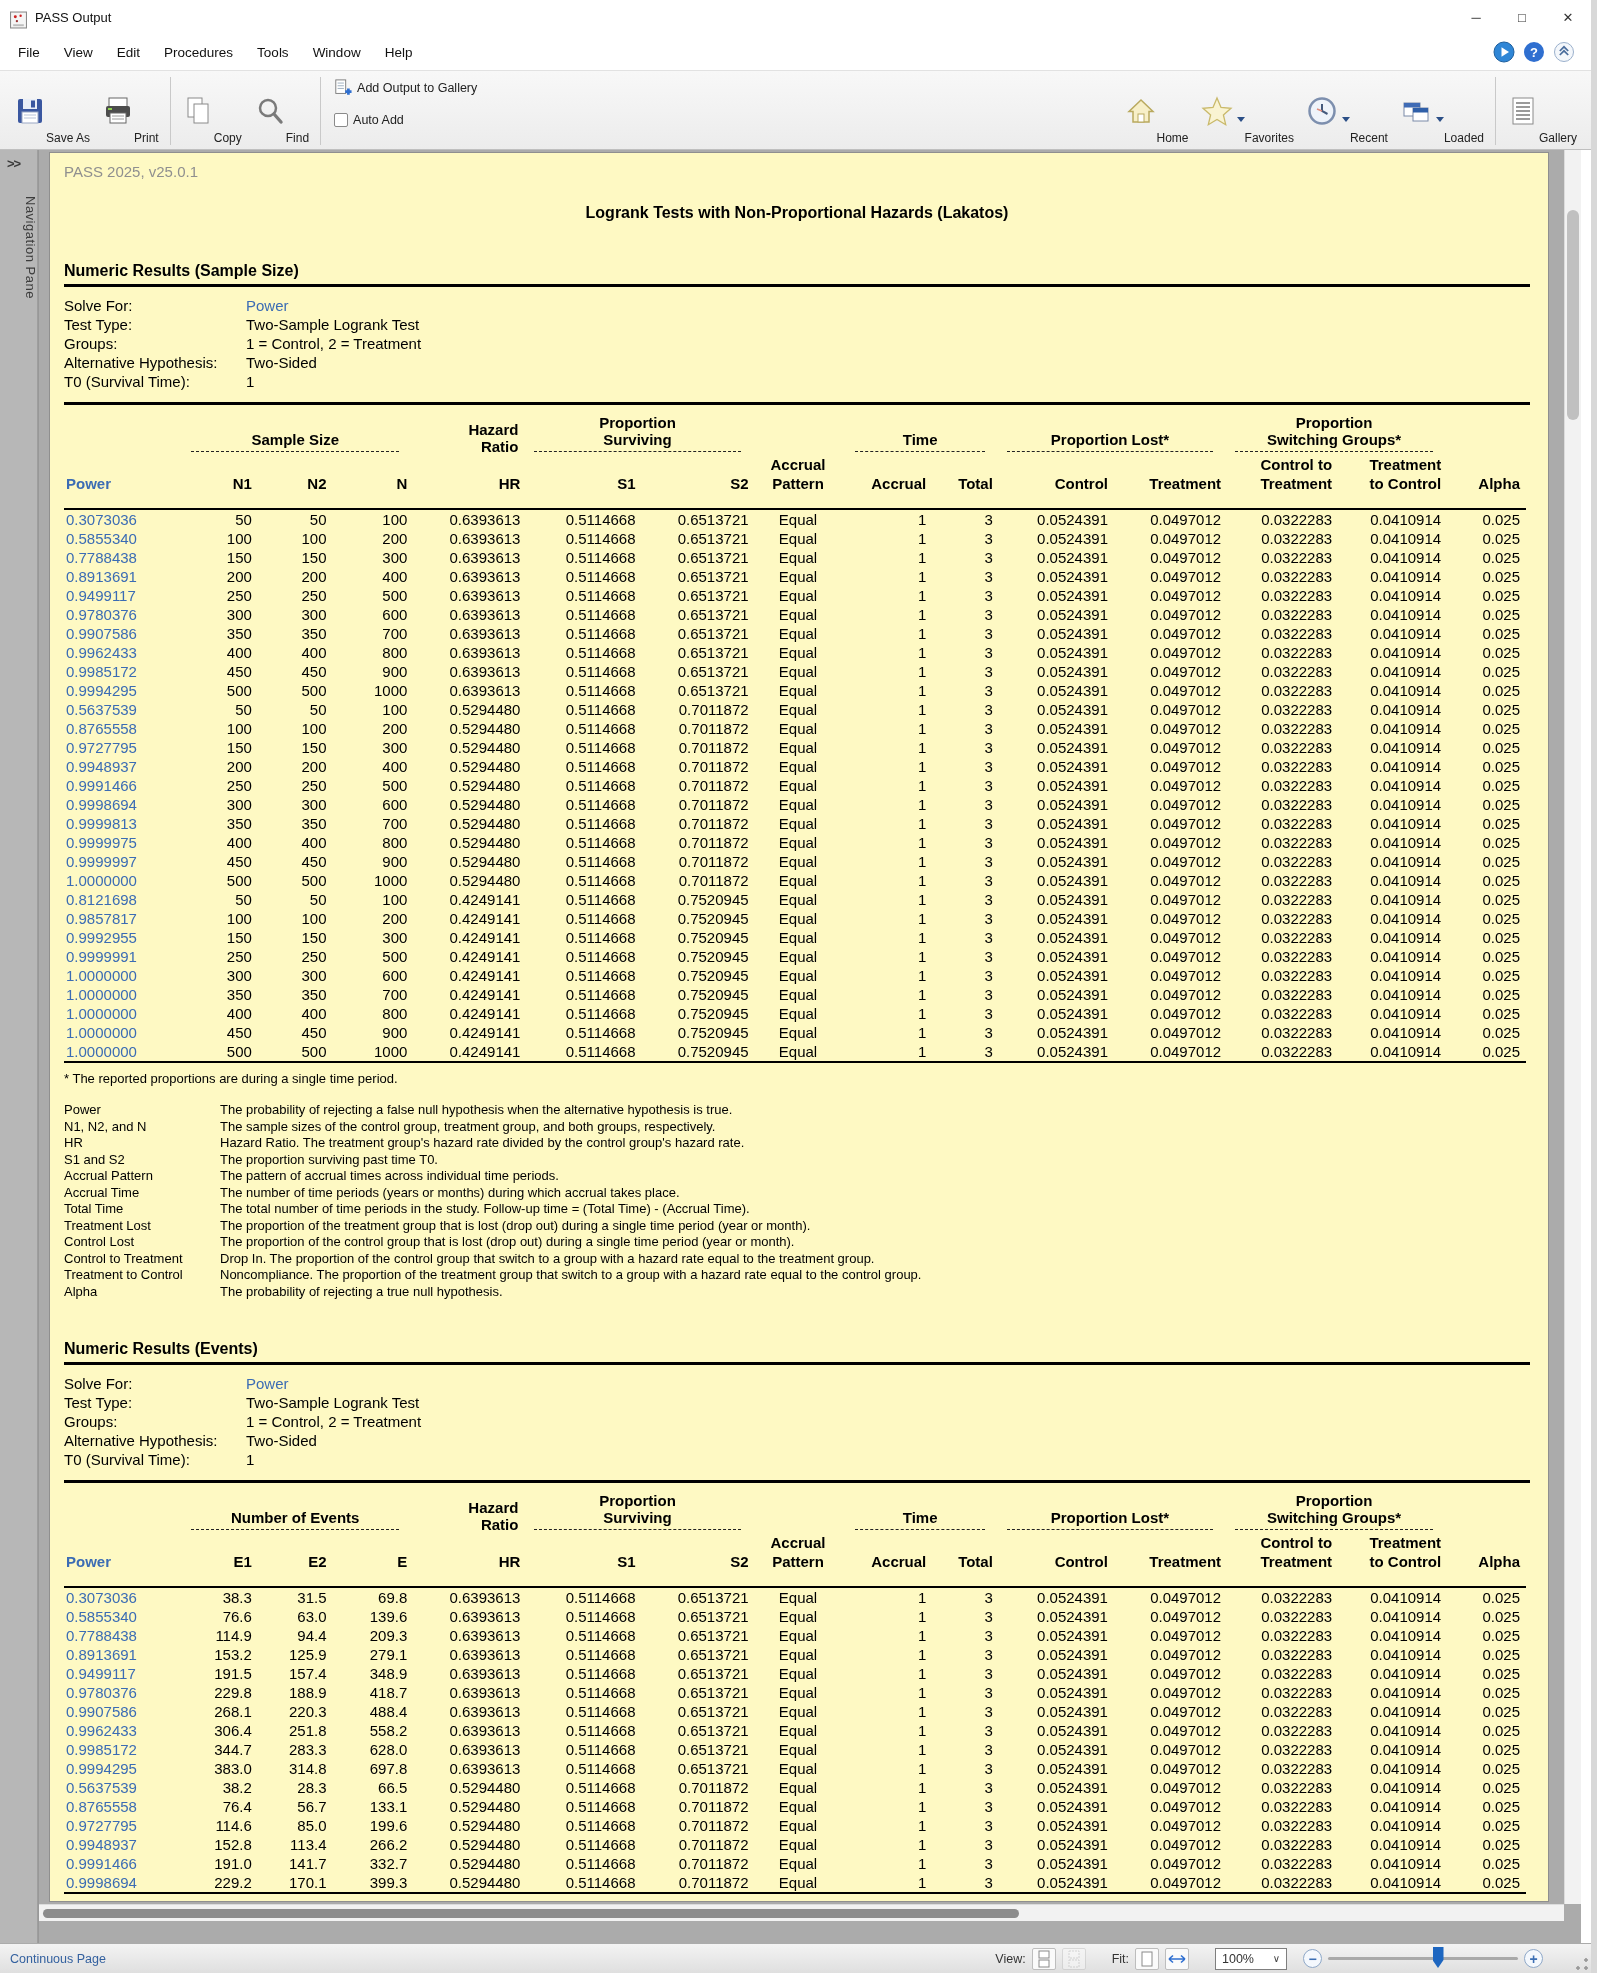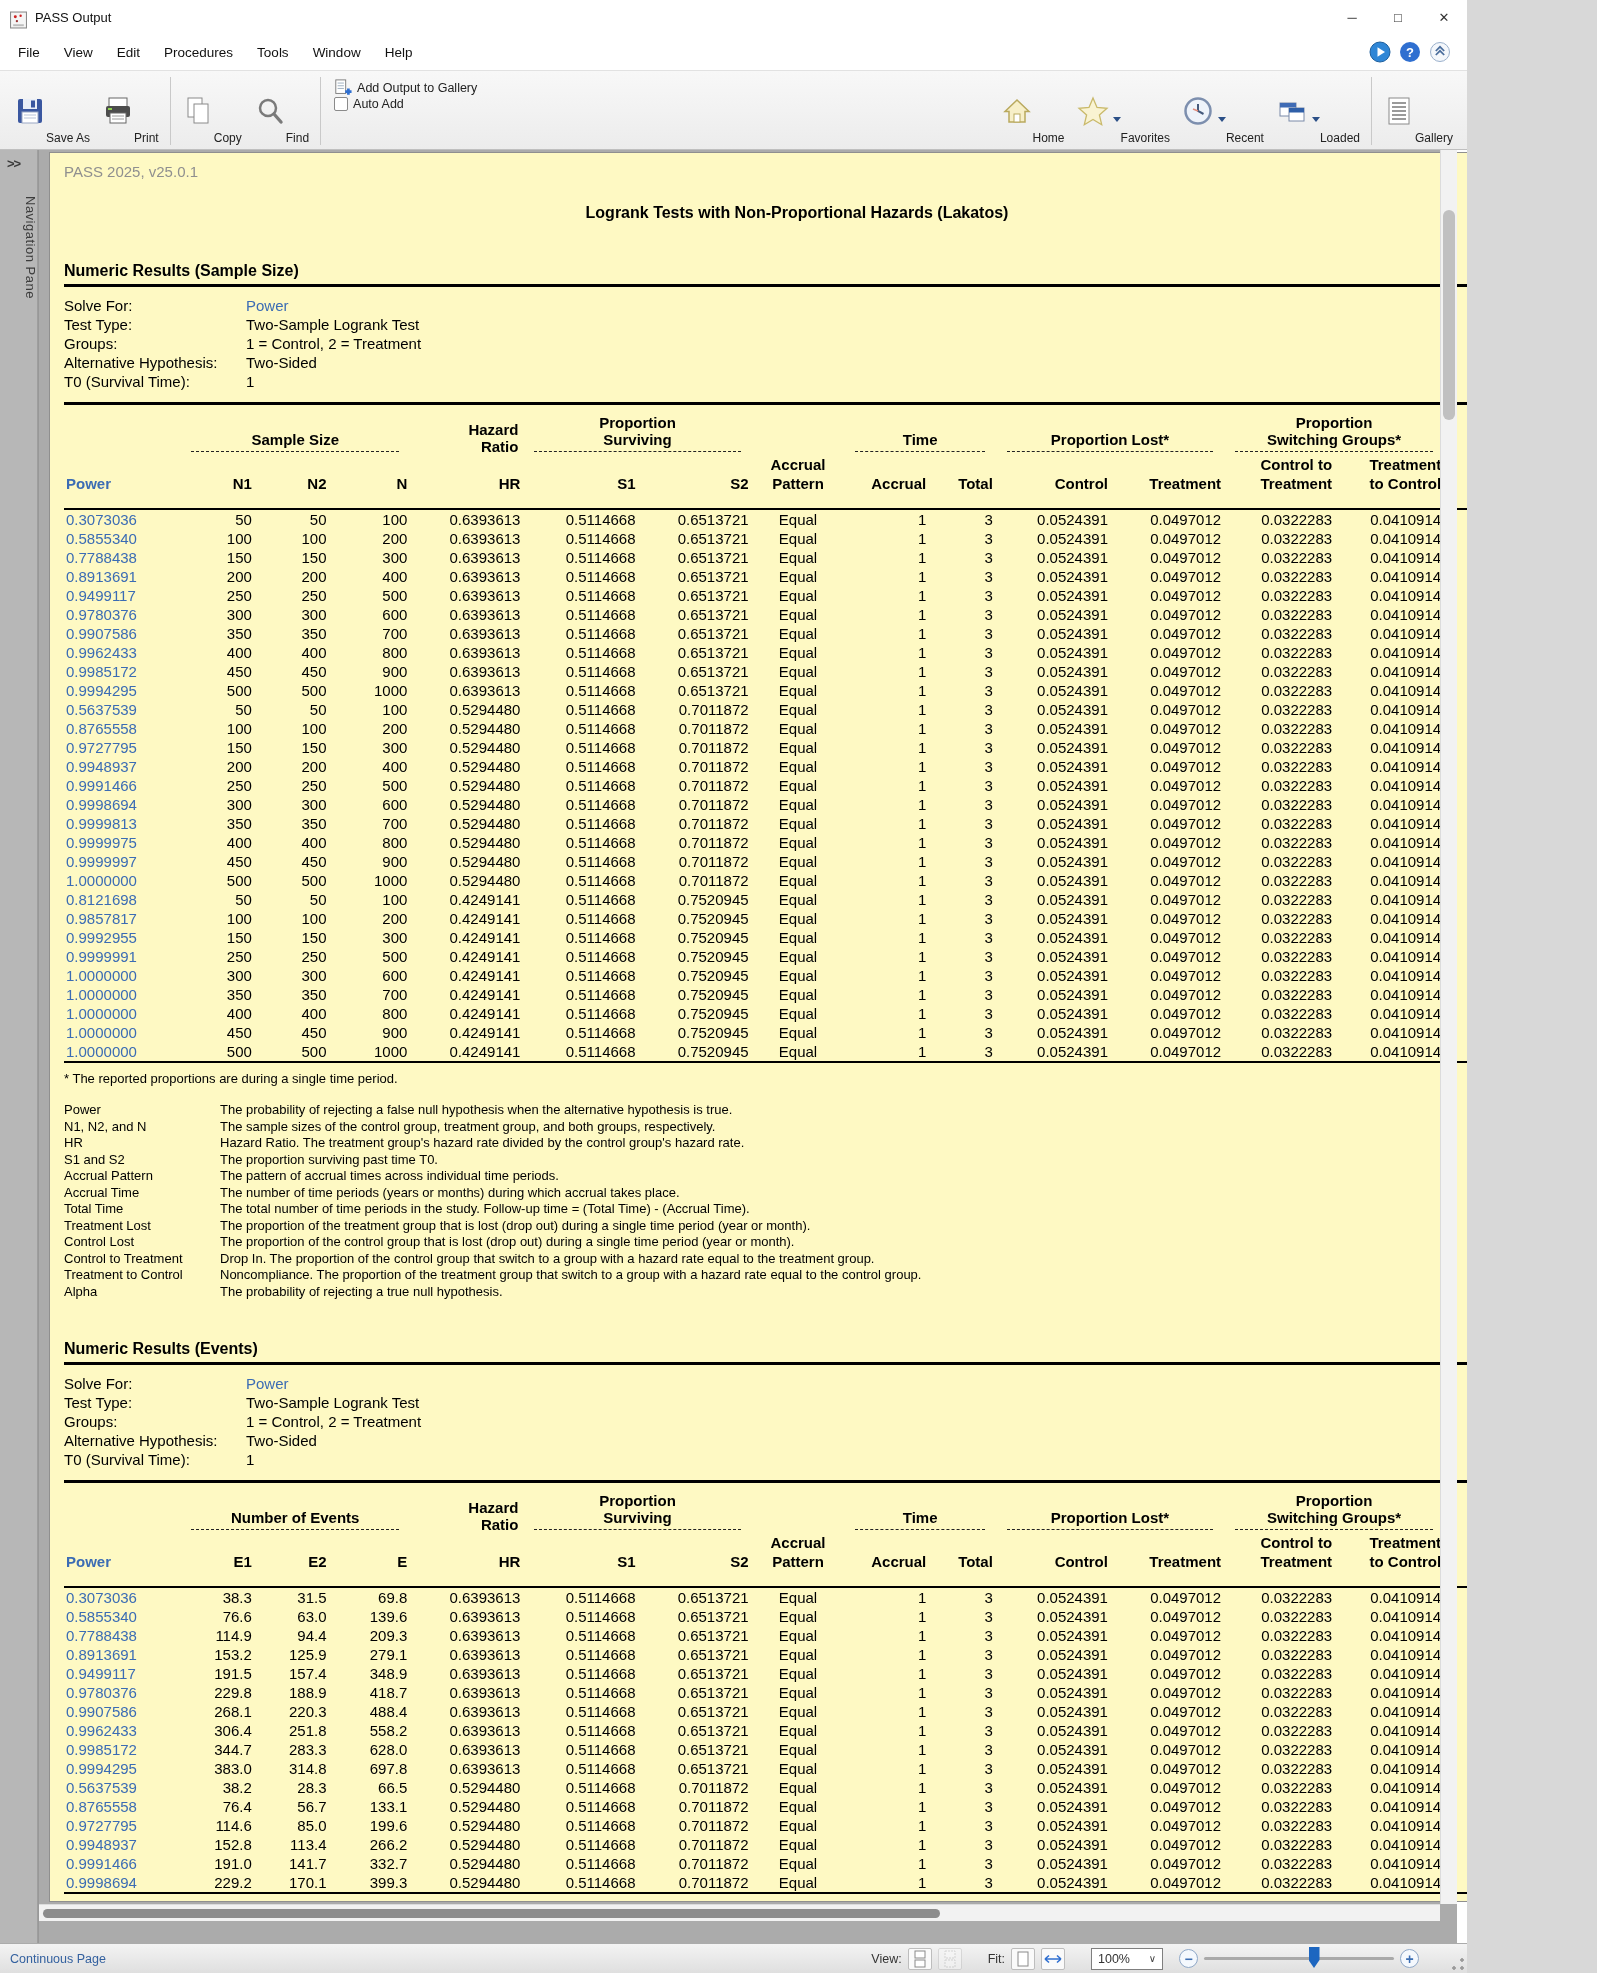--- a/index.html
+++ b/index.html
@@ -1,17 +1,17 @@
 <!DOCTYPE html>
 <html><head>
 <meta charset="utf-8">
 <style>
   html,body{margin:0;padding:0;background:#d8d8d8;}
   *{box-sizing:border-box;}
-  .window{position:relative;width:1467px;height:1973px;background:#fff;outline:1px solid #7f7f7f;outline-offset:-1px;font-family:"Liberation Sans","DejaVu Sans",sans-serif;overflow:hidden;}
+  .window{position:relative;width:1591px;height:1973px;background:#fff;outline:1px solid #7f7f7f;outline-offset:-1px;font-family:"Liberation Sans","DejaVu Sans",sans-serif;overflow:hidden;}
 
   
   .titlebar{position:absolute;top:0;left:0;right:0;height:34px;background:#fff;display:flex;align-items:center;padding-left:10px;}
   .titlebar .app-title{font-size:13px;color:#111;margin-left:8px;}
   .winbtns{margin-left:auto;display:flex;height:100%;}
   .winbtn{width:46px;display:flex;align-items:center;justify-content:center;font-size:13px;color:#333;cursor:default;}
 
   
   .menubar{position:absolute;top:34px;left:0;right:0;height:36px;background:#fff;display:flex;align-items:center;padding:0 6px;}
   .menu-item{font-size:13.5px;color:#111;padding:7px 12px;}
@@ -21,21 +21,21 @@
 
   
   .toolbar{position:absolute;top:70px;left:0;right:0;height:80px;background:linear-gradient(#f8f8f8,#ececec);border-top:1px solid #e2e2e2;border-bottom:1px solid #bfbfbf;display:flex;align-items:stretch;padding:4px 8px 2px 8px;}
   .tb-btn{display:flex;align-items:center;justify-content:flex-start;min-width:56px;padding:4px 6px 2px 6px;border-radius:3px;}
   .tb-btn .icon{width:32px;height:32px;display:block;margin-bottom:3px;}
   .tb-btn .icon svg{width:32px;height:32px;}
   .tb-iconrow{display:flex;align-items:center;gap:2px;}
   .tb-label{font-size:12px;color:#222;white-space:nowrap;margin-top:auto;}
   .tb-sep{width:1px;background:#c9c9c9;margin:2px 5px;}
   .dd-arrow{width:0;height:0;border-left:4px solid transparent;border-right:4px solid transparent;border-top:5px solid #2b4f87;margin-left:2px;margin-top:14px;}
-  .addout-block{display:flex;flex-direction:column;justify-content:flex-start;padding:4px 8px;gap:0;}
+  .addout-block{display:flex;flex-direction:column;justify-content:flex-start;padding:4px 8px;gap:16px;}
   .addout-row{display:flex;align-items:center;gap:5px;font-size:12.5px;color:#222;}
   .addout-row .icon, .addout-row .icon svg{width:18px;height:18px;display:inline-block;}
   .checkbox{width:14px;height:14px;border:1px solid #8a8a8a;background:#fff;border-radius:2px;}
   .tb-right{margin-left:auto;display:flex;align-items:stretch;}
 
   
   .main{position:absolute;top:150px;left:0;right:0;bottom:30px;background:#fff;display:flex;}
   .nav-strip{width:38px;background:#b7b7b7;border-right:1px solid #9e9e9e;position:relative;}
   .nav-collapse{font-size:13px;font-weight:bold;color:#3a3a3a;padding:6px 0 0 7px;letter-spacing:-1px;}
   .nav-label{position:absolute;top:46px;left:0;width:38px;text-align:center;writing-mode:vertical-rl;text-orientation:sideways;font-size:13px;color:#3c3c3c;letter-spacing:0.5px;}

